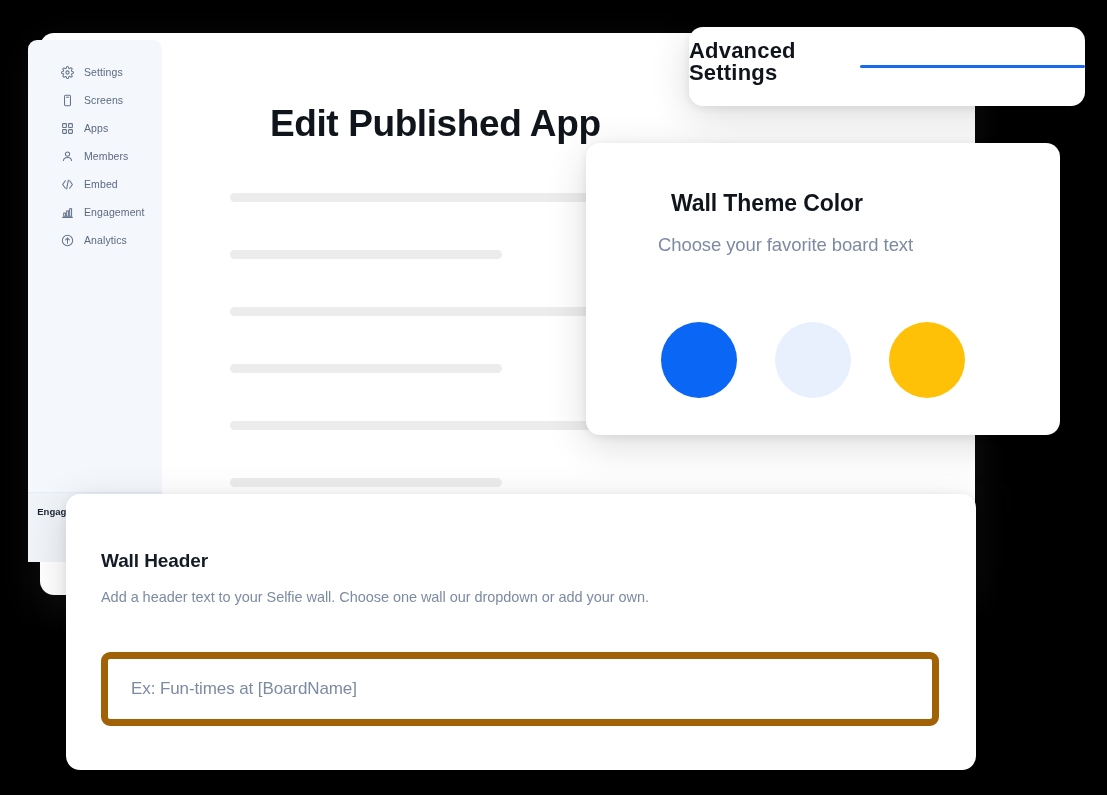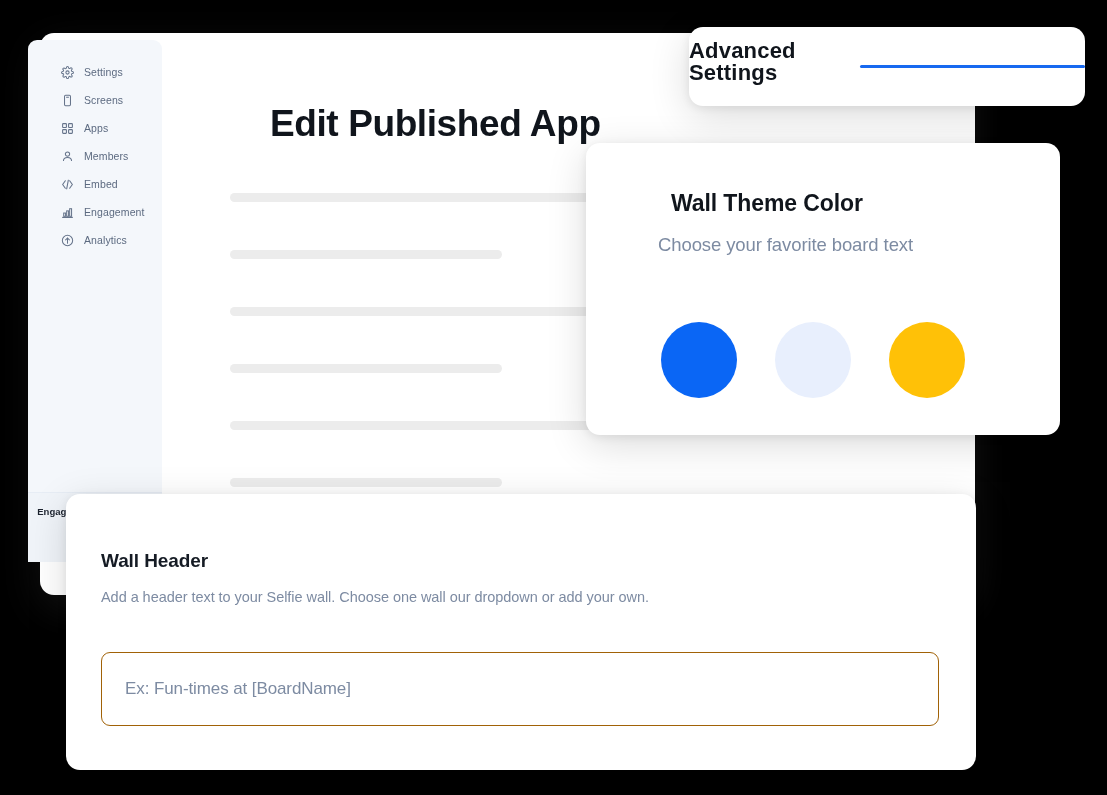--- a/index.html
+++ b/index.html
@@ -241,21 +241,21 @@
     line-height: 1;
     white-space: nowrap;
   }
   .wh-input {
     position: absolute;
     left: 35px;
     top: 158px;
     width: 838px;
     height: 74px;
     box-sizing: border-box;
-    border: 1px solid #a16207;
+    border: 7px solid #a16207;
     border-radius: 9px;
     background: #ffffff;
     font-family: "Liberation Sans", "DejaVu Sans", sans-serif;
     font-size: 17px;
     color: #7d8ba2;
     padding: 0 0 0 23px;
     outline: none;
     letter-spacing: -0.1px;
   }
   .wh-input::placeholder { color: #7d8ba2; opacity: 1; }

